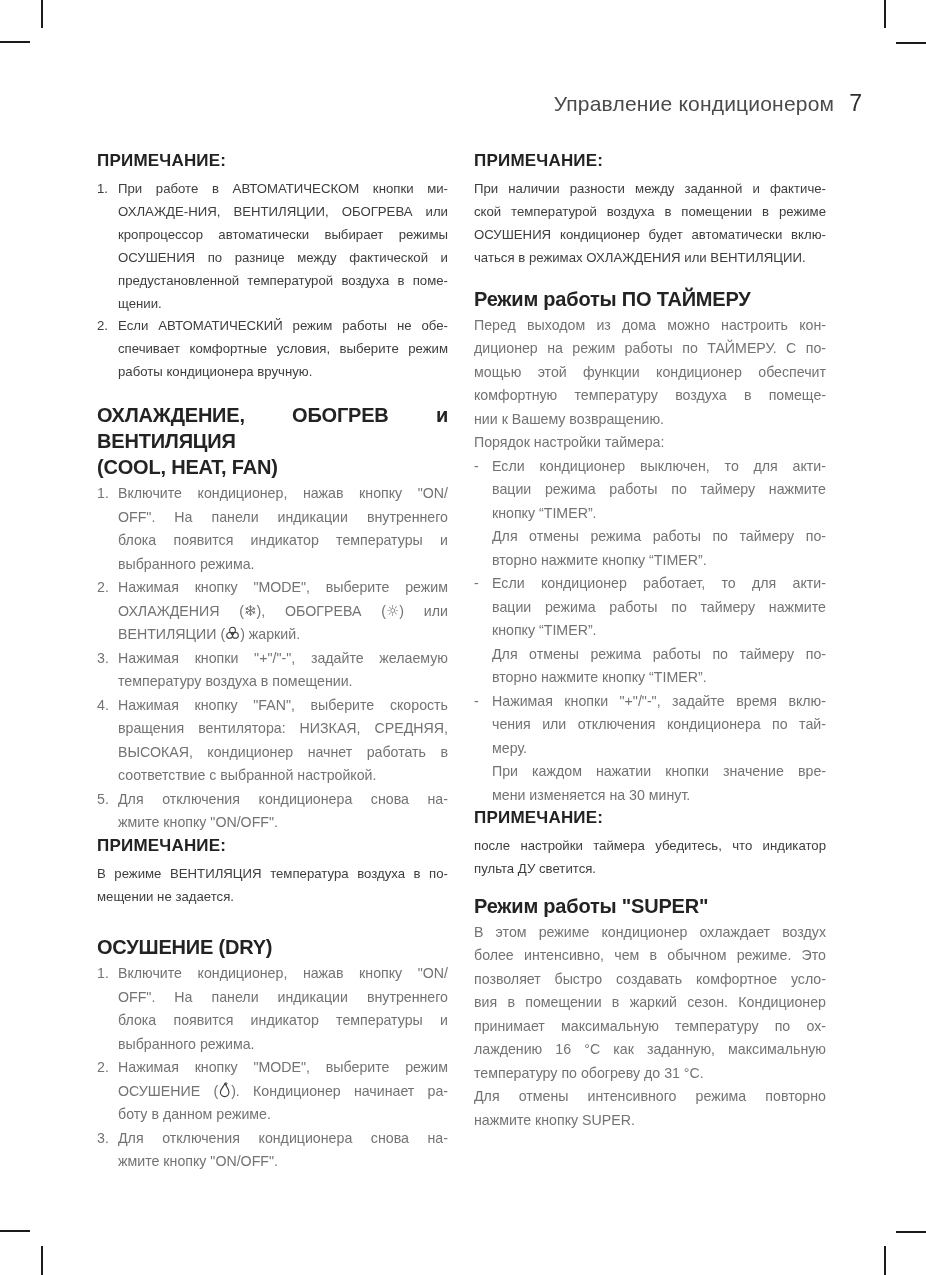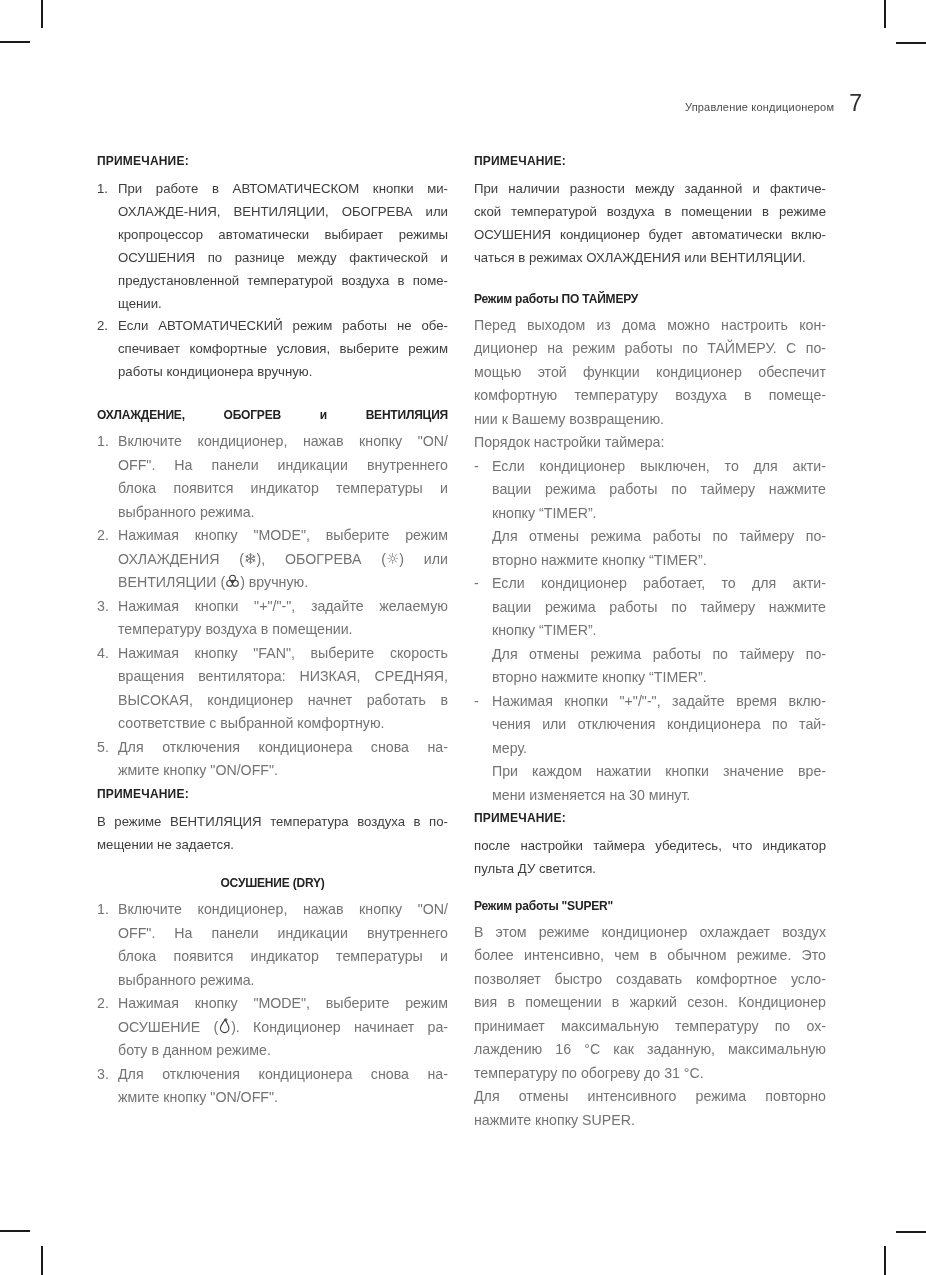--- a/index.html
+++ b/index.html
@@ -14,43 +14,43 @@
   .cm-tl-v{left:41px;top:0;width:2px;height:28px;}
   .cm-tl-h{left:0;top:41px;width:30px;height:2px;}
   .cm-tr-v{left:884px;top:0;width:2px;height:28px;}
   .cm-tr-h{right:0;top:42px;width:30px;height:2px;}
   .cm-bl-h{left:0;top:1230px;width:30px;height:2px;}
   .cm-bl-v{left:41px;top:1246px;width:2px;height:29px;}
   .cm-br-h{right:0;top:1231px;width:30px;height:2px;}
   .cm-br-v{left:884px;top:1246px;width:2px;height:29px;}
 
   .pageheader{position:absolute;top:90px;right:64px;display:flex;align-items:baseline;gap:15px;}
-  .htitle{font-size:11px;color:#4a4a4a;letter-spacing:.2px;}
+  .htitle{font-size:21px;color:#4a4a4a;letter-spacing:.2px;}
   .hpage{font-size:23px;color:#2e2e2e;}
 
   .col{position:absolute;top:150px;}
   .col-left{left:97px;width:351px;}
   .col-right{left:474px;width:352px;}
 
-  .note-label{font-size:12px;font-weight:700;color:#222;line-height:22px;margin-bottom:6px;letter-spacing:.2px;}
+  .note-label{font-size:17px;font-weight:700;color:#222;line-height:22px;margin-bottom:6px;letter-spacing:.2px;}
   .note-body{font-size:13.2px;line-height:22.9px;color:#3d3d3d;}
   .body-text{font-size:14.2px;line-height:23.5px;color:#737373;}
 
   .ln{text-align:justify;text-align-last:justify;}
   .ln.last{text-align-last:left;}
 
   .li{display:flex;align-items:flex-start;}
   .num{flex:none;width:21px;}
   .li .lines{flex:1;min-width:0;}
   .bullet .num{width:18px;}
 
-  .sec-title{margin:0;font-size:12px;font-weight:700;color:#232323;line-height:26px;letter-spacing:-0.2px;}
+  .sec-title{margin:0;font-size:20px;font-weight:700;color:#232323;line-height:26px;letter-spacing:-0.2px;}
   .sec-title .jl{text-align:justify;text-align-last:justify;}
 
-  .sp18{margin-top:18px;} .sp16{margin-top:16px;} .sp14{margin-top:14px;text-align:center;}
+  .sp18{margin-top:18px;} .sp16{margin-top:16px;} .sp14{margin-top:26px;}
   .sp12{margin-top:12px;} .sp2{margin-top:2px;}
   .blk{margin:0;}
 
   .uicon{font-family:"DejaVu Sans",sans-serif;font-size:15px;line-height:1;}
   .svgicon{display:inline-block;vertical-align:-2px;line-height:1;}
   .svgicon svg{display:block;}
 </style>
 </head>
 <body>
 
@@ -92,20 +92,21 @@
               <div class="ln">Если АВТОМАТИЧЕСКИЙ режим работы не обе-</div>
               <div class="ln">спечивает комфортные условия, выберите режим</div>
               <div class="ln last">работы кондиционера вручную.</div>
             </div>
         </div>
       </div>
     </div>
 
     <h2 class="sec-title sp18">
       <div class="jl">ОХЛАЖДЕНИЕ, ОБОГРЕВ и ВЕНТИЛЯЦИЯ</div>
+      <div>(COOL, HEAT, FAN)</div>
     </h2>
 
     <div class="body-text sp2">
       <div class="li">
         <span class="num">1.</span>
         <div class="lines">
             <div class="ln">Включите кондиционер, нажав кнопку "ON/</div>
             <div class="ln">OFF". На панели индикации внутреннего</div>
             <div class="ln">блока появится индикатор температуры и</div>
             <div class="ln last">выбранного режима.</div>
@@ -116,37 +117,37 @@
         <div class="lines">
           <div class="ln"><span>Нажимая кнопку "MODE", выберите режим</span></div>
           <div class="ln"><span>ОХЛАЖДЕНИЯ (</span><span class="uicon">❄</span><span>), ОБОГРЕВА (</span><span class="uicon">☼</span><span>) или</span></div>
           <div class="ln last"><span>ВЕНТИЛЯЦИИ (</span><span class="svgicon"><svg width="15" height="15" viewBox="0 0 16 16">
                   <g fill="none" stroke="#3a3a3a" stroke-width="1.1">
                     <circle cx="8" cy="4.4" r="3.1"></circle>
                     <circle cx="4.9" cy="10" r="3.1"></circle>
                     <circle cx="11.1" cy="10" r="3.1"></circle>
                     <circle cx="8" cy="8" r="1.3"></circle>
                   </g>
-                </svg></span><span>) вручную.</span></div>
+                </svg></span><span>) жаркий.</span></div>
         </div>
       </div>
       <div class="li">
         <span class="num">3.</span>
         <div class="lines">
             <div class="ln">Нажимая кнопки "+"/"-", задайте желаемую</div>
             <div class="ln last">температуру воздуха в помещении.</div>
           </div>
       </div>
       <div class="li">
         <span class="num">4.</span>
         <div class="lines">
             <div class="ln">Нажимая кнопку "FAN", выберите скорость</div>
             <div class="ln">вращения вентилятора: НИЗКАЯ, СРЕДНЯЯ,</div>
             <div class="ln">ВЫСОКАЯ, кондиционер начнет работать в</div>
-            <div class="ln last">соответствие с выбранной комфортную.</div>
+            <div class="ln last">соответствие с выбранной настройкой.</div>
           </div>
       </div>
       <div class="li">
         <span class="num">5.</span>
         <div class="lines">
             <div class="ln">Для отключения кондиционера снова на-</div>
             <div class="ln last">жмите кнопку "ON/OFF".</div>
           </div>
       </div>
     </div>

